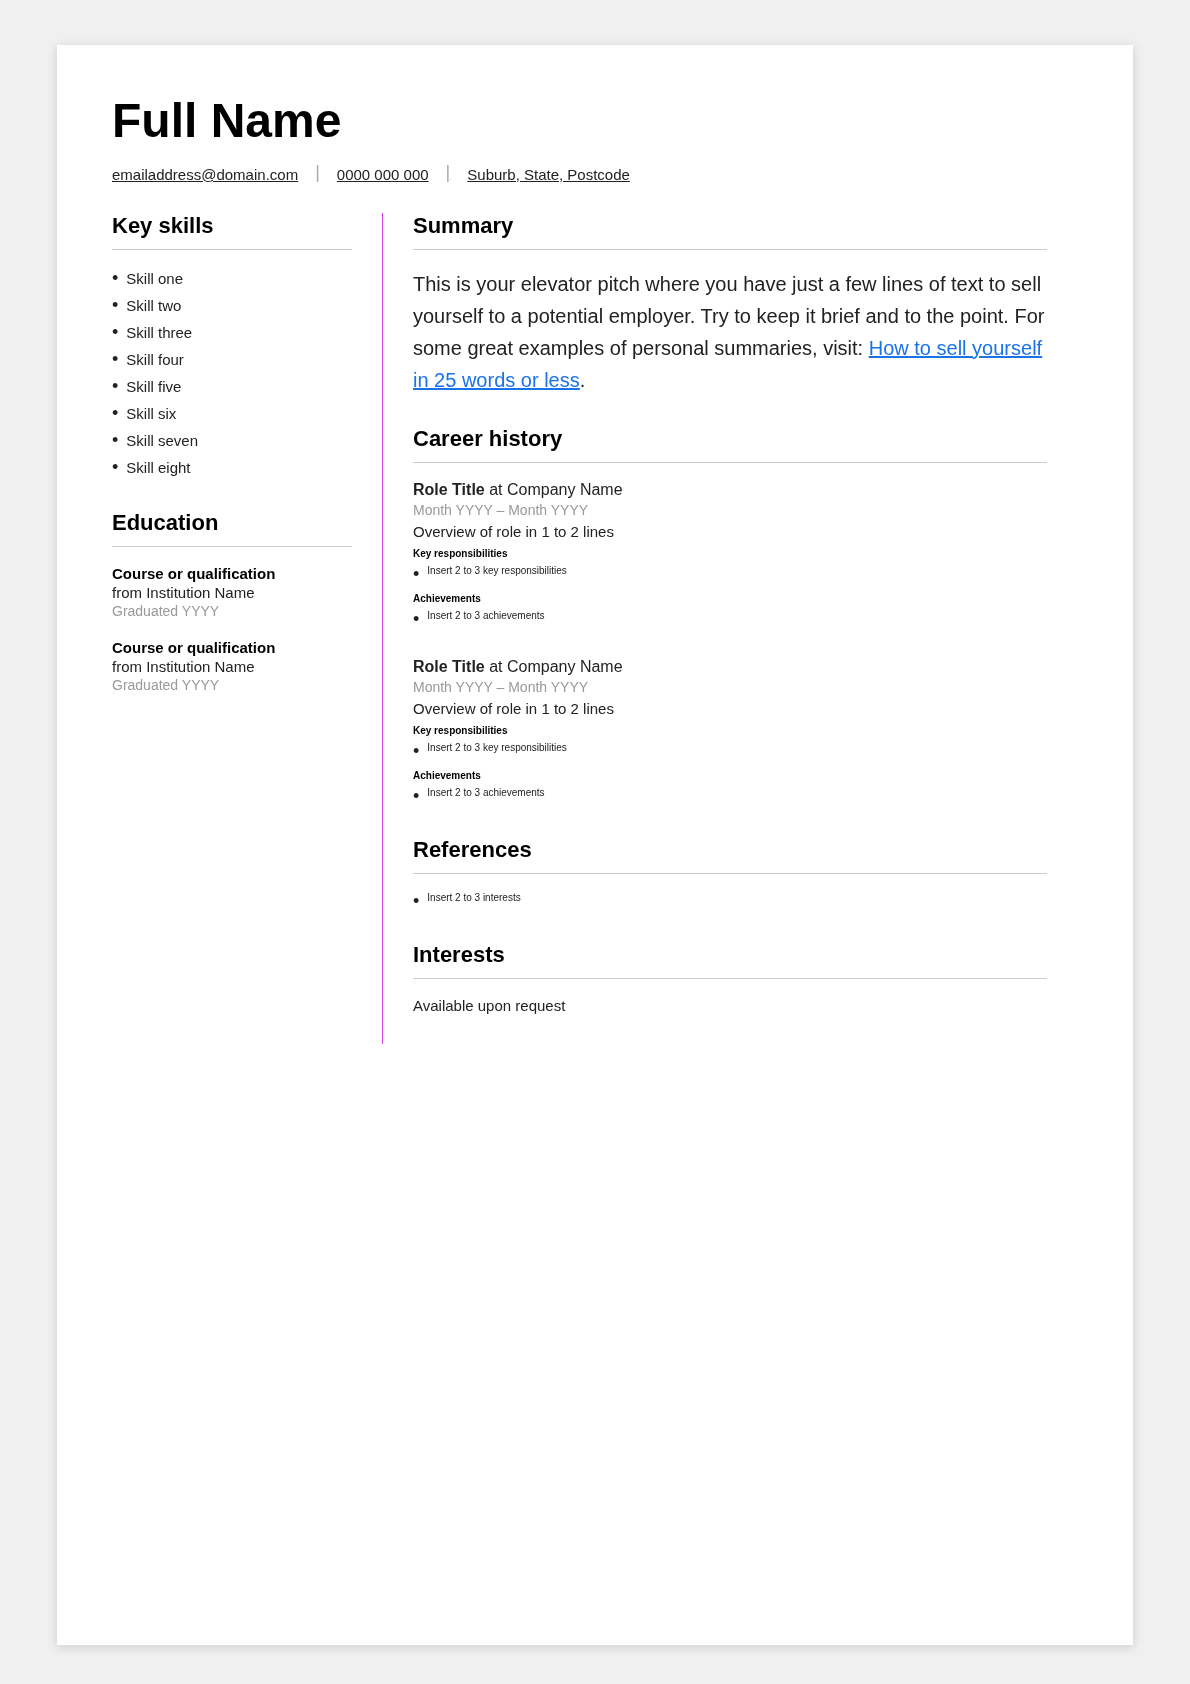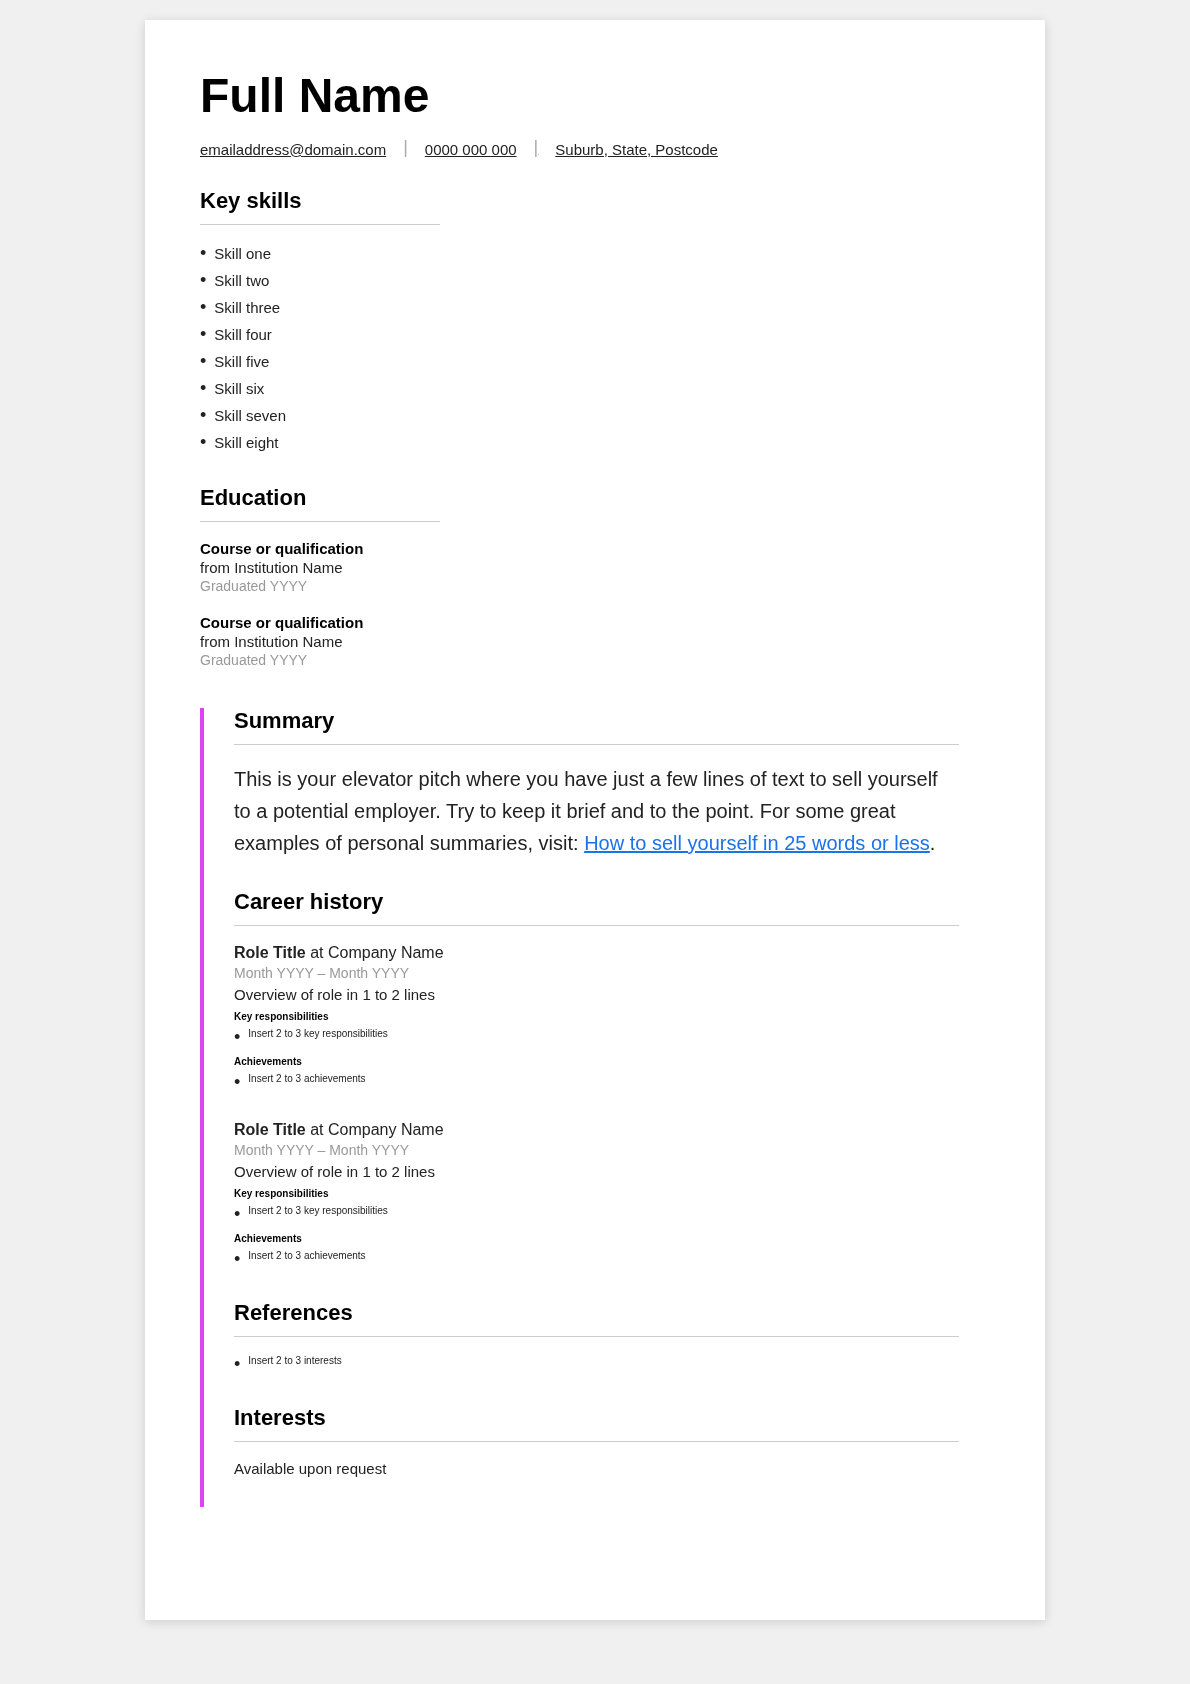--- a/index.html
+++ b/index.html
@@ -11,24 +11,25 @@
     body {
       font-family: Arial, sans-serif;
       background: #f0f0f0;
       display: flex;
       justify-content: center;
       padding: 20px;
     }
 
     .page {
       background: #ffffff;
-      width: 900px;
+      width: 1076px;
       min-height: 1600px;
       padding: 50px 86px 60px 55px;
       box-shadow: 0 2px 10px rgba(0,0,0,0.15);
+      margin-top: 25px;
     }
 
     
     .header {
       margin-bottom: 30px;
     }
 
     .full-name {
       font-size: 48px;
       font-weight: 900;
@@ -52,37 +53,36 @@
 
     .contact-sep {
       margin: 0 14px;
       color: #aaa;
       font-size: 18px;
     }
 
     
     .main-layout {
       display: flex;
-      gap: 8px;
+      gap: 0;
       margin-top: 10px;
-      flex-direction: column;
     }
 
     
     .left-col {
       width: 270px;
       flex-shrink: 0;
       padding-right: 30px;
     }
 
     
     .right-col {
       flex: 1;
       padding-left: 30px;
-      border-left: 4px solid #d946ef;
+      border-left: 1px solid #d946ef;
     }
 
     
     .section-title {
       font-size: 22px;
       font-weight: 800;
       color: #000;
       margin-bottom: 10px;
     }
 

